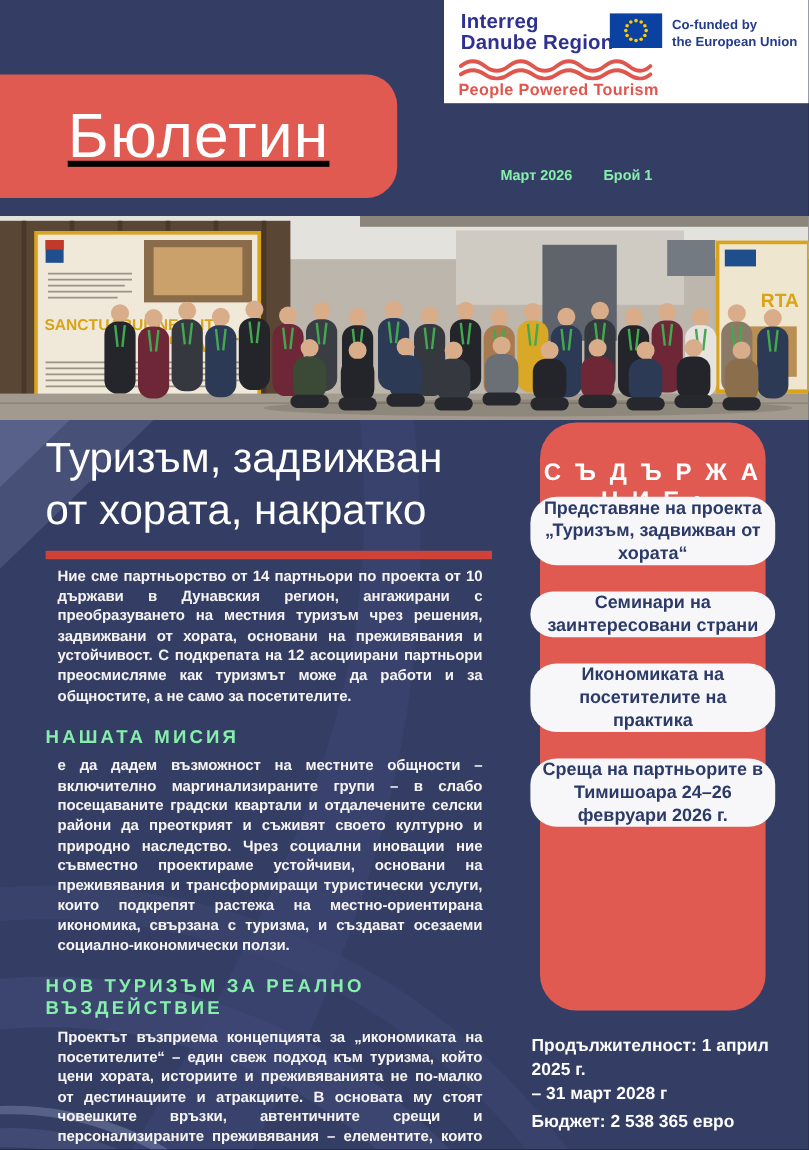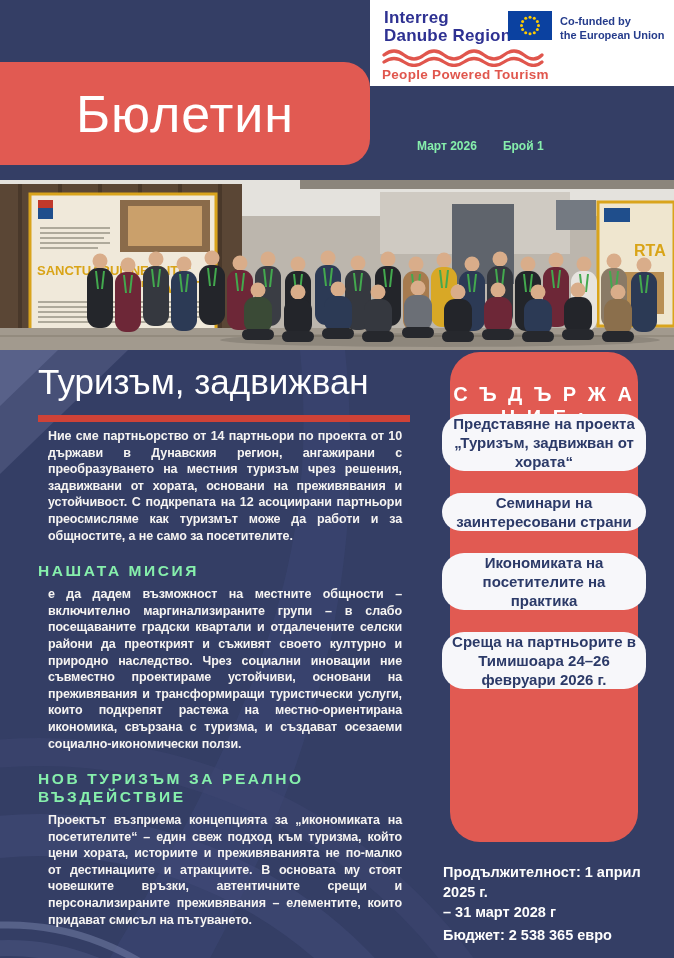--- a/index.html
+++ b/index.html
@@ -13,22 +13,22 @@
   .logo-block{position:absolute;left:370px;top:0;width:304px;height:86px;background:#ffffff;z-index:4;}
   .interreg{position:absolute;left:14px;top:9px;color:#2e3192;font-weight:bold;line-height:1.08;}
   .interreg .l1{font-size:17px;letter-spacing:.2px;}
   .interreg .l2{font-size:17px;letter-spacing:.2px;}
   .eu-flag{position:absolute;left:138px;top:11px;}
   .cofunded{position:absolute;left:190px;top:14px;color:#253c8c;font-weight:bold;font-size:11px;line-height:1.3;}
   .waves{position:absolute;left:12px;top:49px;}
   .ppt{position:absolute;left:12px;top:67px;color:#e0564d;font-weight:bold;font-size:13.5px;letter-spacing:.3px;}
   
   .banner{
-    position:absolute;left:0;top:62px;width:370px;height:103px;background:#e15a52;
-    border-radius:0 26px 26px 0;z-index:3;display:flex;align-items:center;justify-content:center;
+    position:absolute;left:0;top:62px;width:331px;height:103px;background:#e15a52;
+    border-radius:0 26px 26px 0;z-index:3;display:flex;align-items:center;justify-content:center;text-decoration:underline;
   }
   .banner-title{color:#fff;font-size:52px;font-weight:normal;letter-spacing:1px;}
   .issue-line{position:absolute;left:417px;top:139px;z-index:3;display:flex;gap:26px;color:#86efac;font-size:12px;font-weight:600;}
   
   .photo{position:absolute;left:0;top:180px;width:674px;height:170px;z-index:3;}
   
   .article{position:absolute;left:38px;top:360px;width:374px;z-index:2;color:#f6f4f2;}
   .article-title{margin:0;color:#ffffff;font-size:35px;line-height:44px;font-weight:normal;}
   .redbar{width:372px;height:7px;background:#cf4237;margin-top:11px;}
   .body-par{margin:6px 10px 0;font-size:12.5px;font-weight:bold;line-height:16.6px;text-align:justify;letter-spacing:-0.1px;}
@@ -192,20 +192,21 @@
       <use href="#cr" x="458" y="104" fill="#23252a"></use>
     <use href="#cr" x="498" y="102" fill="#6d2737"></use>
       <use href="#cr" x="538" y="104" fill="#2c3a55"></use>
     <use href="#cr" x="578" y="102" fill="#23252a"></use>
       <use href="#cr" x="618" y="104" fill="#8b6f4c"></use>
   </svg>
 
   <div class="article">
     <h1 class="article-title">
       <div>Туризъм, задвижван</div>
+      <div>от хората, накратко</div>
     </h1>
     <div class="redbar"></div>
     <p class="body-par">Ние сме партньорство от 14 партньори по проекта от 10 държави в Дунавския регион, ангажирани с преобразуването на местния туризъм чрез решения, задвижвани от хората, основани на преживявания и устойчивост. С подкрепата на 12 асоциирани партньори преосмисляме как туризмът може да работи и за общностите, а не само за посетителите.</p>
     <h2 class="sec-heading">НАШАТА МИСИЯ</h2>
     <p class="body-par">е да дадем възможност на местните общности – включително маргинализираните групи – в слабо посещаваните градски квартали и отдалечените селски райони да преоткрият и съживят своето културно и природно наследство. Чрез социални иновации ние съвместно проектираме устойчиви, основани на преживявания и трансформиращи туристически услуги, които подкрепят растежа на местно-ориентирана икономика, свързана с туризма, и създават осезаеми социално-икономически ползи.</p>
     <h2 class="sec-heading">НОВ ТУРИЗЪМ ЗА РЕАЛНО ВЪЗДЕЙСТВИЕ</h2>
     <p class="body-par">Проектът възприема концепцията за „икономиката на посетителите“ – един свеж подход към туризма, който цени хората, историите и преживяванията не по-малко от дестинациите и атракциите. В основата му стоят човешките връзки, автентичните срещи и персонализираните преживявания – елементите, които придават смисъл на пътуването.</p>
   </div>
 
   <div class="toc-panel">

